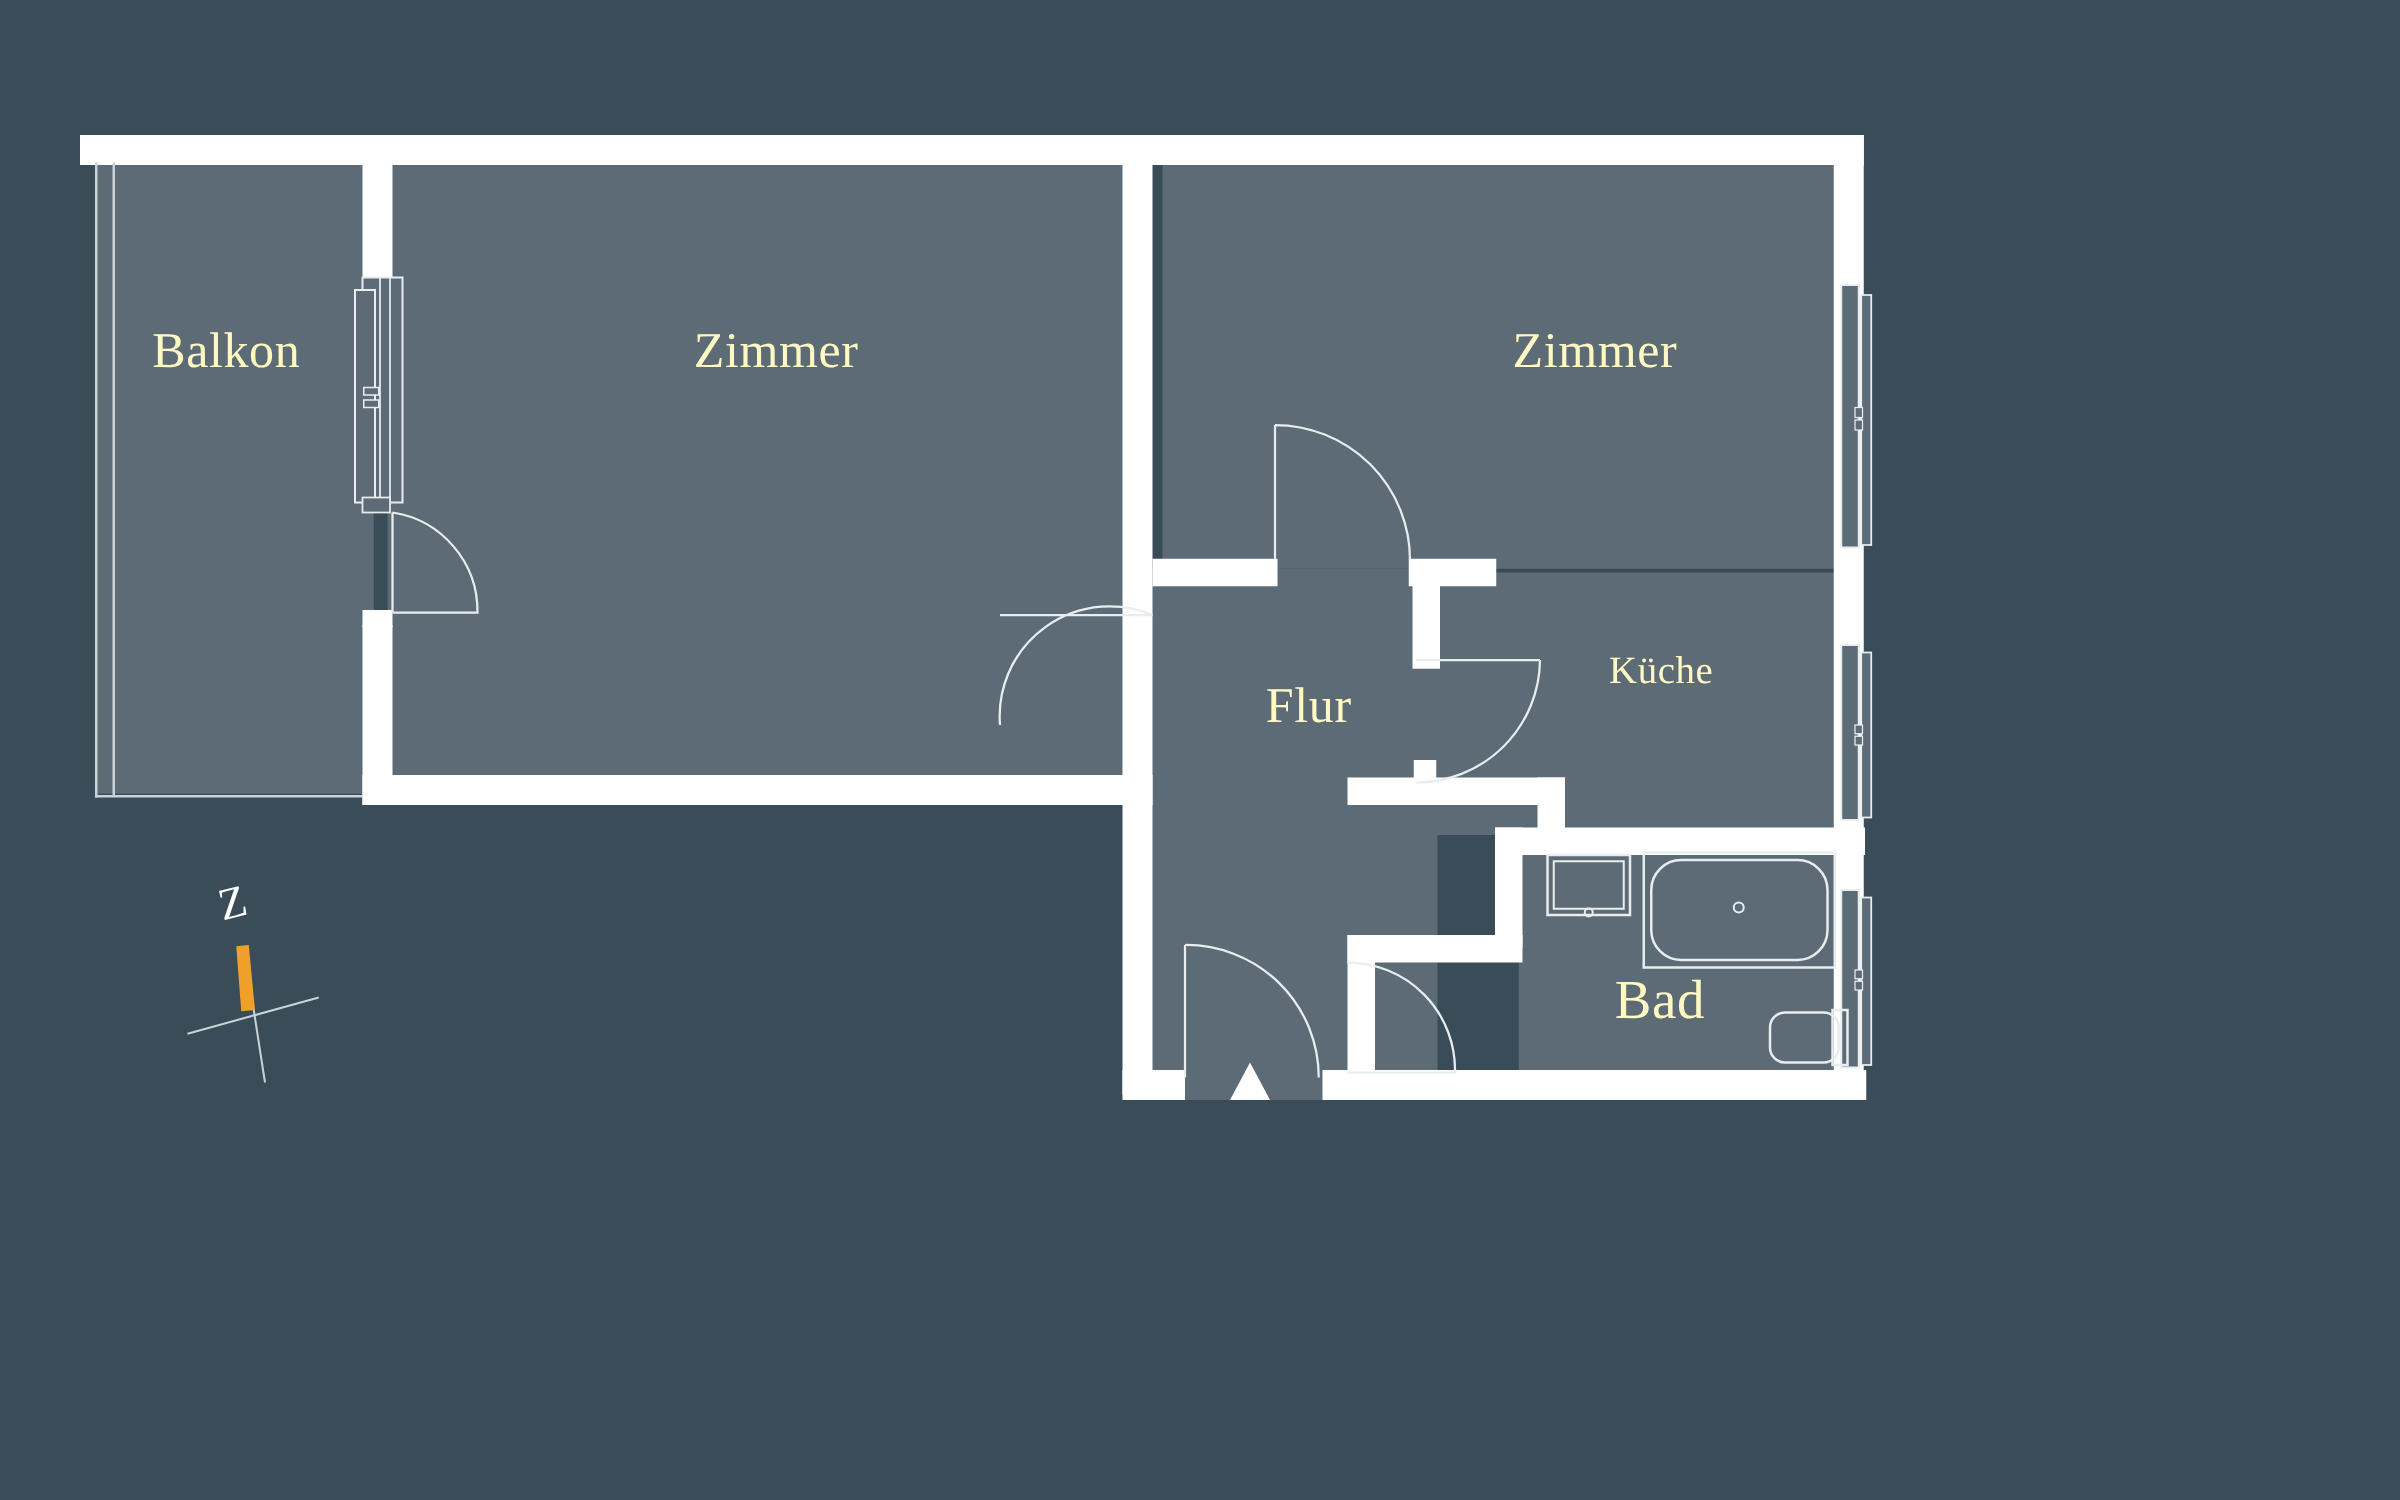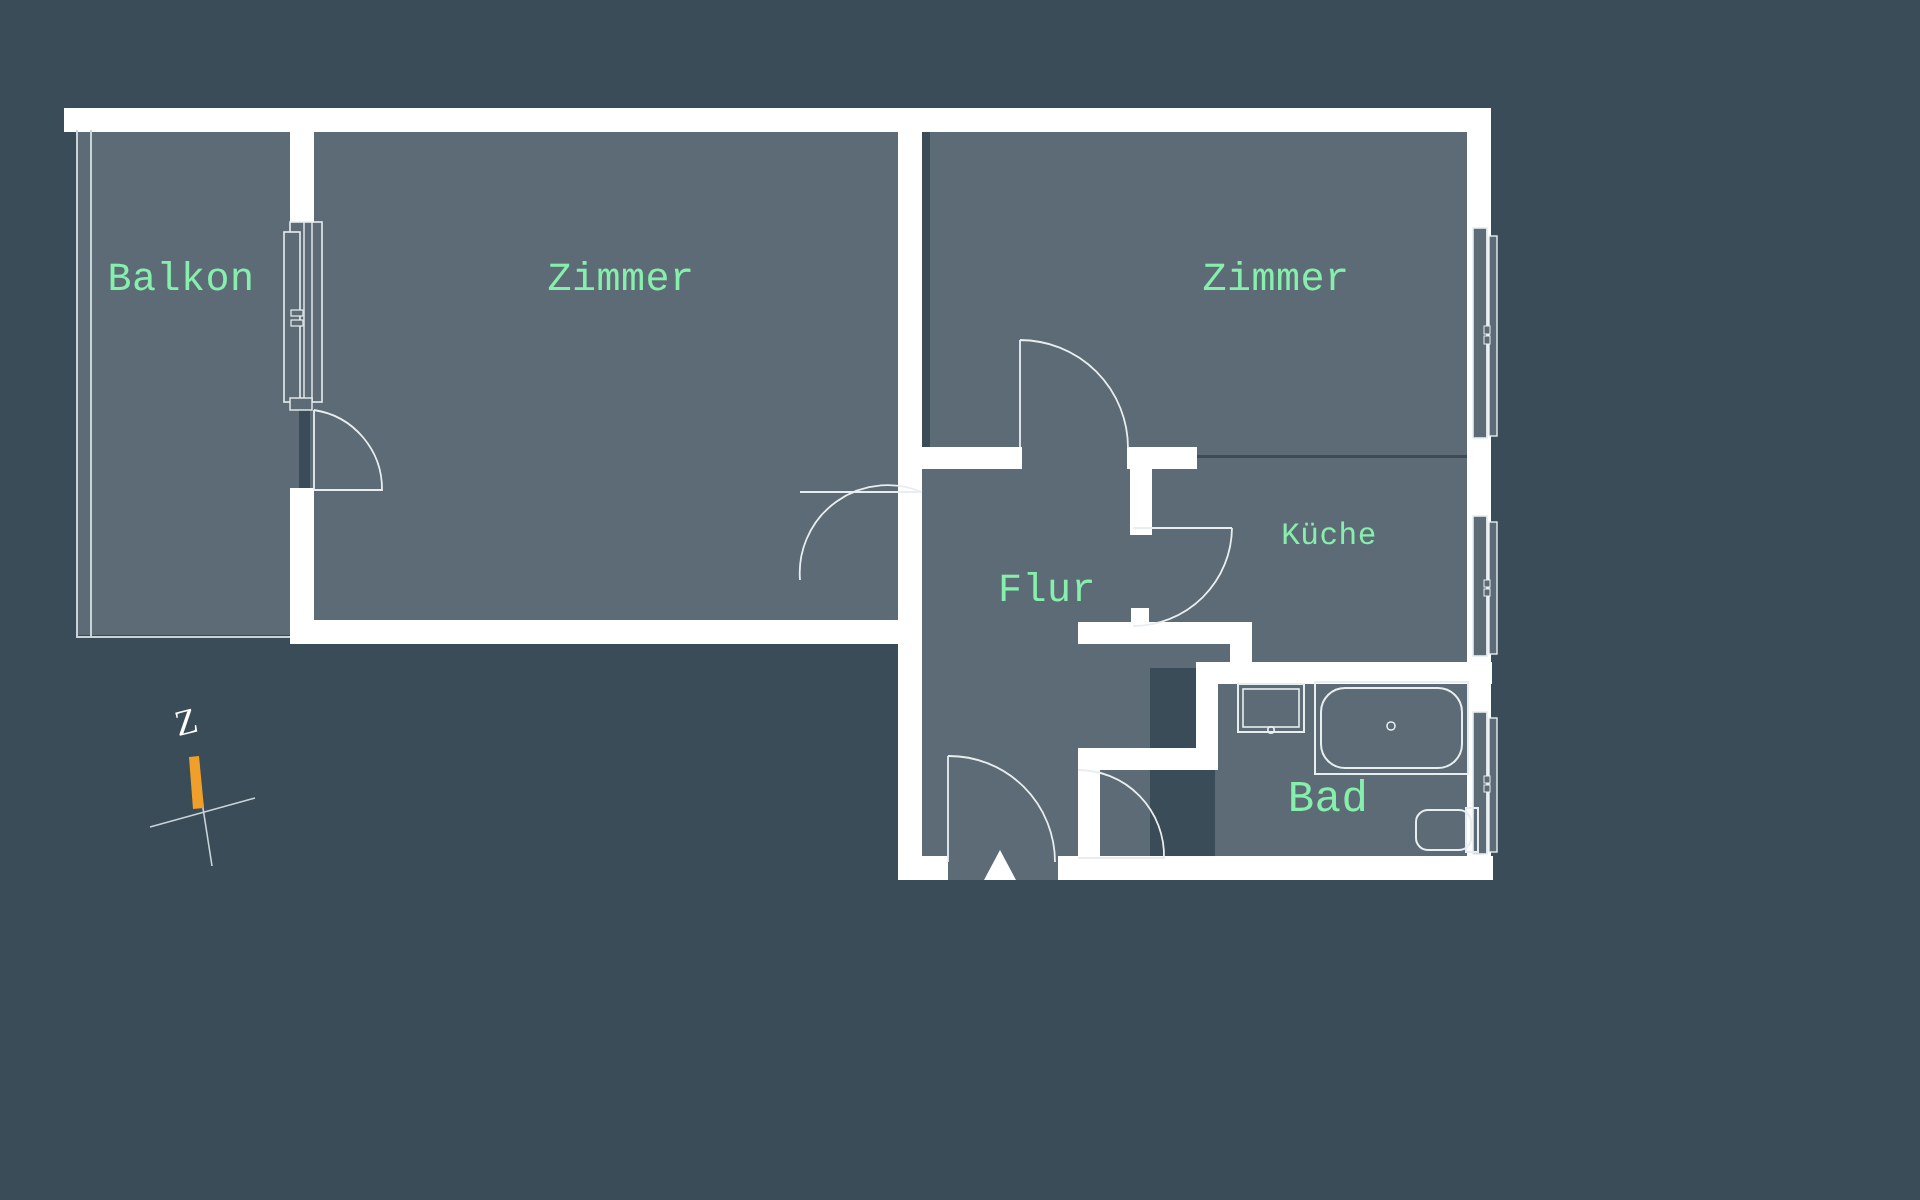--- a/index.html
+++ b/index.html
@@ -23,22 +23,22 @@
   #plan-svg {
     position: absolute;
     top: 0;
     left: 0;
     width: 1920px;
     height: 1200px;
     display: block;
   }
   .room-label {
     position: absolute;
-    color: #86efac;
-    font-family: Liberation Mono, monospace;
+    color: #fef9c3;
+    font-family: Liberation Serif, serif;
     font-weight: 400;
     white-space: nowrap;
     transform: translate(-50%, -50%);
     letter-spacing: 0.5px;
     text-rendering: geometricPrecision;
   }
   .compass-label {
     position: absolute;
     color: #ffffff;
     font-family: "Liberation Serif", "DejaVu Serif", serif;
@@ -194,21 +194,21 @@
     </g>
 
   </svg>
 
   <div class="room-label" style="left:181px; top:280px; font-size:40px;">Balkon</div>
 
   <div class="room-label" style="left:621px; top:280px; font-size:40px;">Zimmer</div>
 
   <div class="room-label" style="left:1276px; top:280px; font-size:40px;">Zimmer</div>
 
-  <div class="room-label" style="left:1047px; top:591px; font-size:40px;">Flur</div>
+  <div class="room-label" style="left:1047px; top:564px; font-size:40px;">Flur</div>
 
   <div class="room-label" style="left:1329px; top:536px; font-size:31px;">Küche</div>
 
   <div class="room-label" style="left:1328px; top:800px; font-size:44px;">Bad</div>
 
   <div class="compass-label" style="left:186px; top:722px; font-size:36px;">Z</div>
 
 </div>
 
 </body></html>

